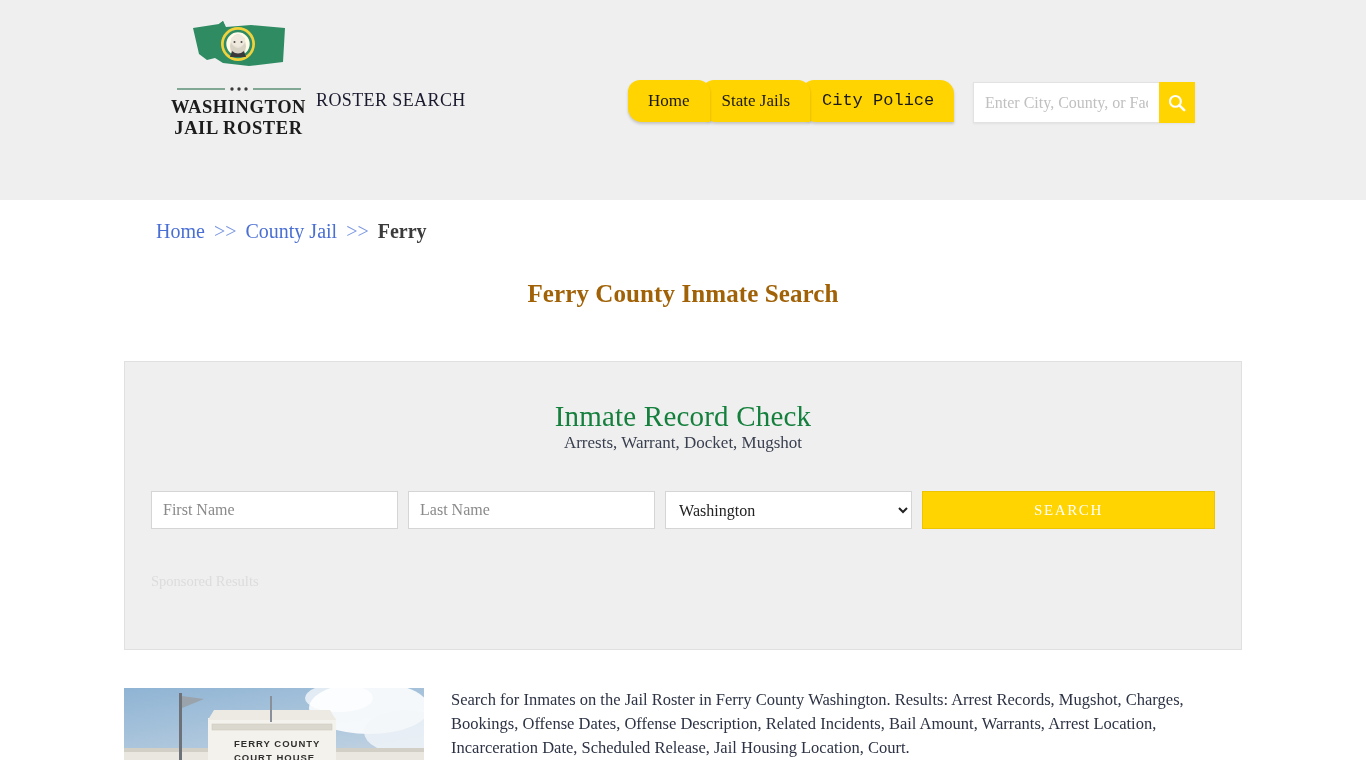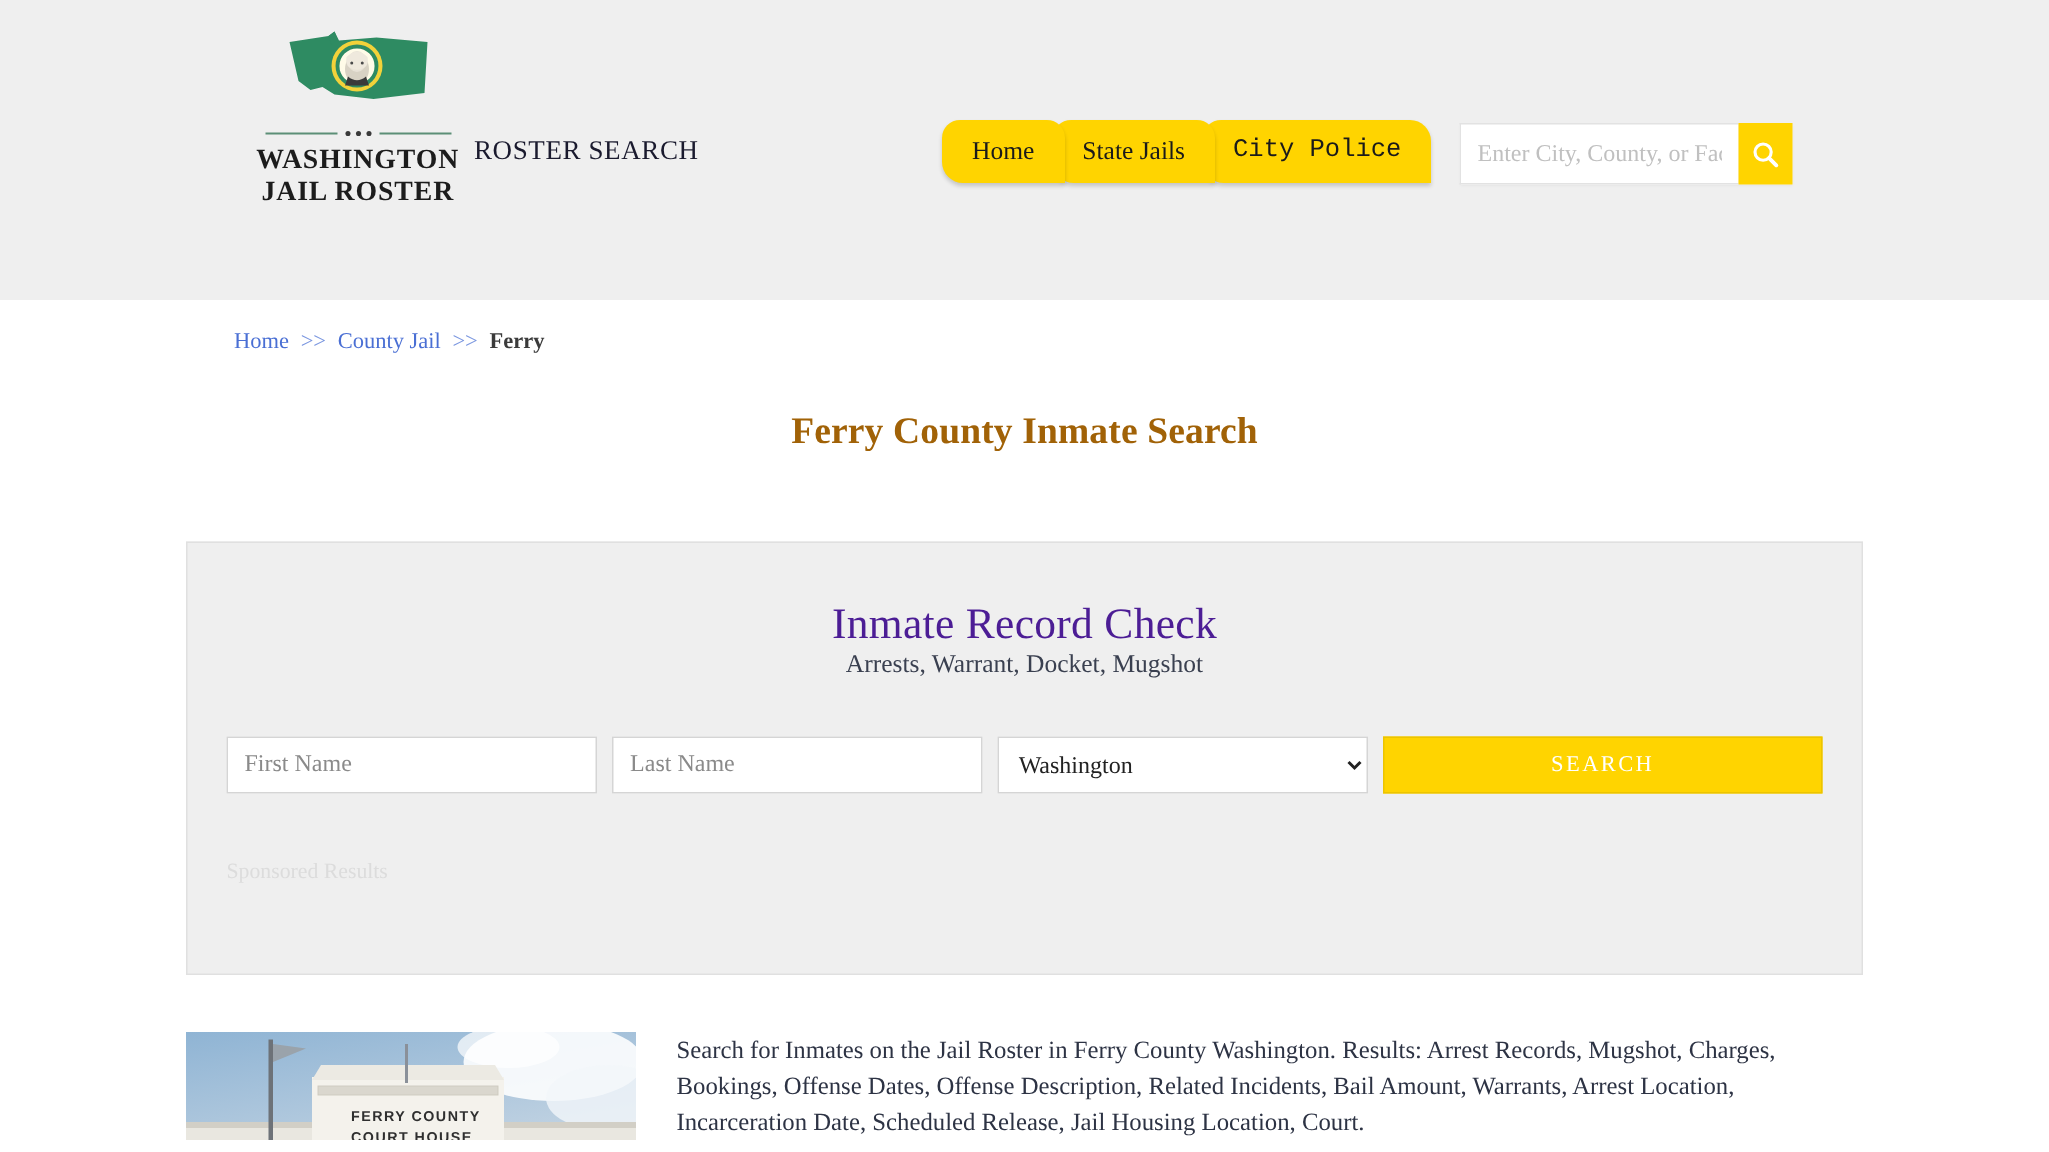--- a/index.html
+++ b/index.html
@@ -125,21 +125,21 @@
     justify-content: center;
     padding: 0;
   }
 
   
   .breadcrumb {
     width: 1120px;
     margin: 0 auto;
     padding-top: 20px;
     font-family: "Liberation Serif", serif;
-    font-size: 15px;
+    font-size: 20px;
     color: #444;
     padding-left: 33px;
   }
   .breadcrumb a {
     color: #4a6fd4;
     text-decoration: none;
   }
   .breadcrumb .sep {
     color: #7b97e0;
     padding: 0 4px;
@@ -167,21 +167,21 @@
     top: 361px;
     width: 1118px;
     height: 289px;
     background: #efefef;
     border: 1px solid #e0e0e0;
   }
   .card-heading {
     text-align: center;
     font-family: "Liberation Serif", serif;
     font-size: 29px;
-    color: #4c1d95;
+    color: #15803d;
     margin-top: 38px;
     font-weight: normal;
     letter-spacing: 0.2px;
   }
   .card-sub {
     text-align: center;
     font-family: "Liberation Serif", serif;
     font-size: 17px;
     color: #3a4050;
     margin-top: 0;

